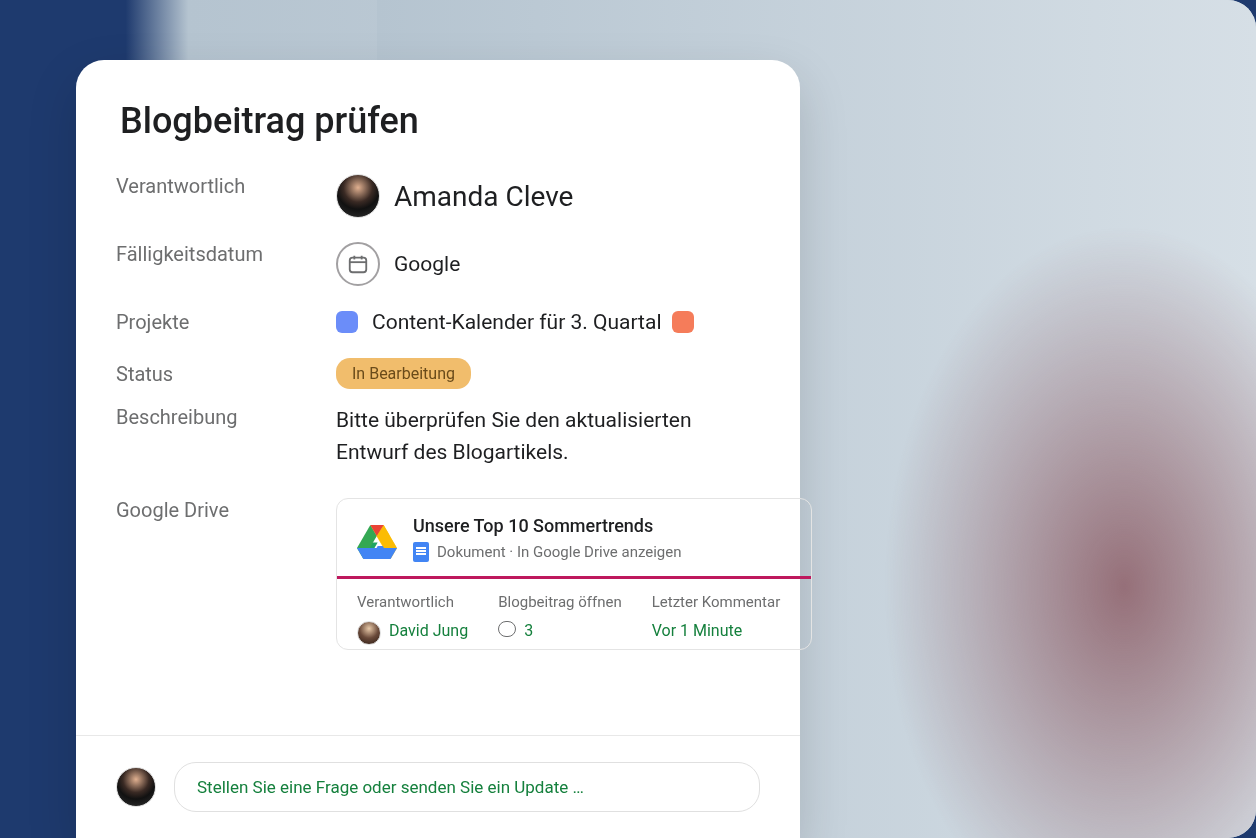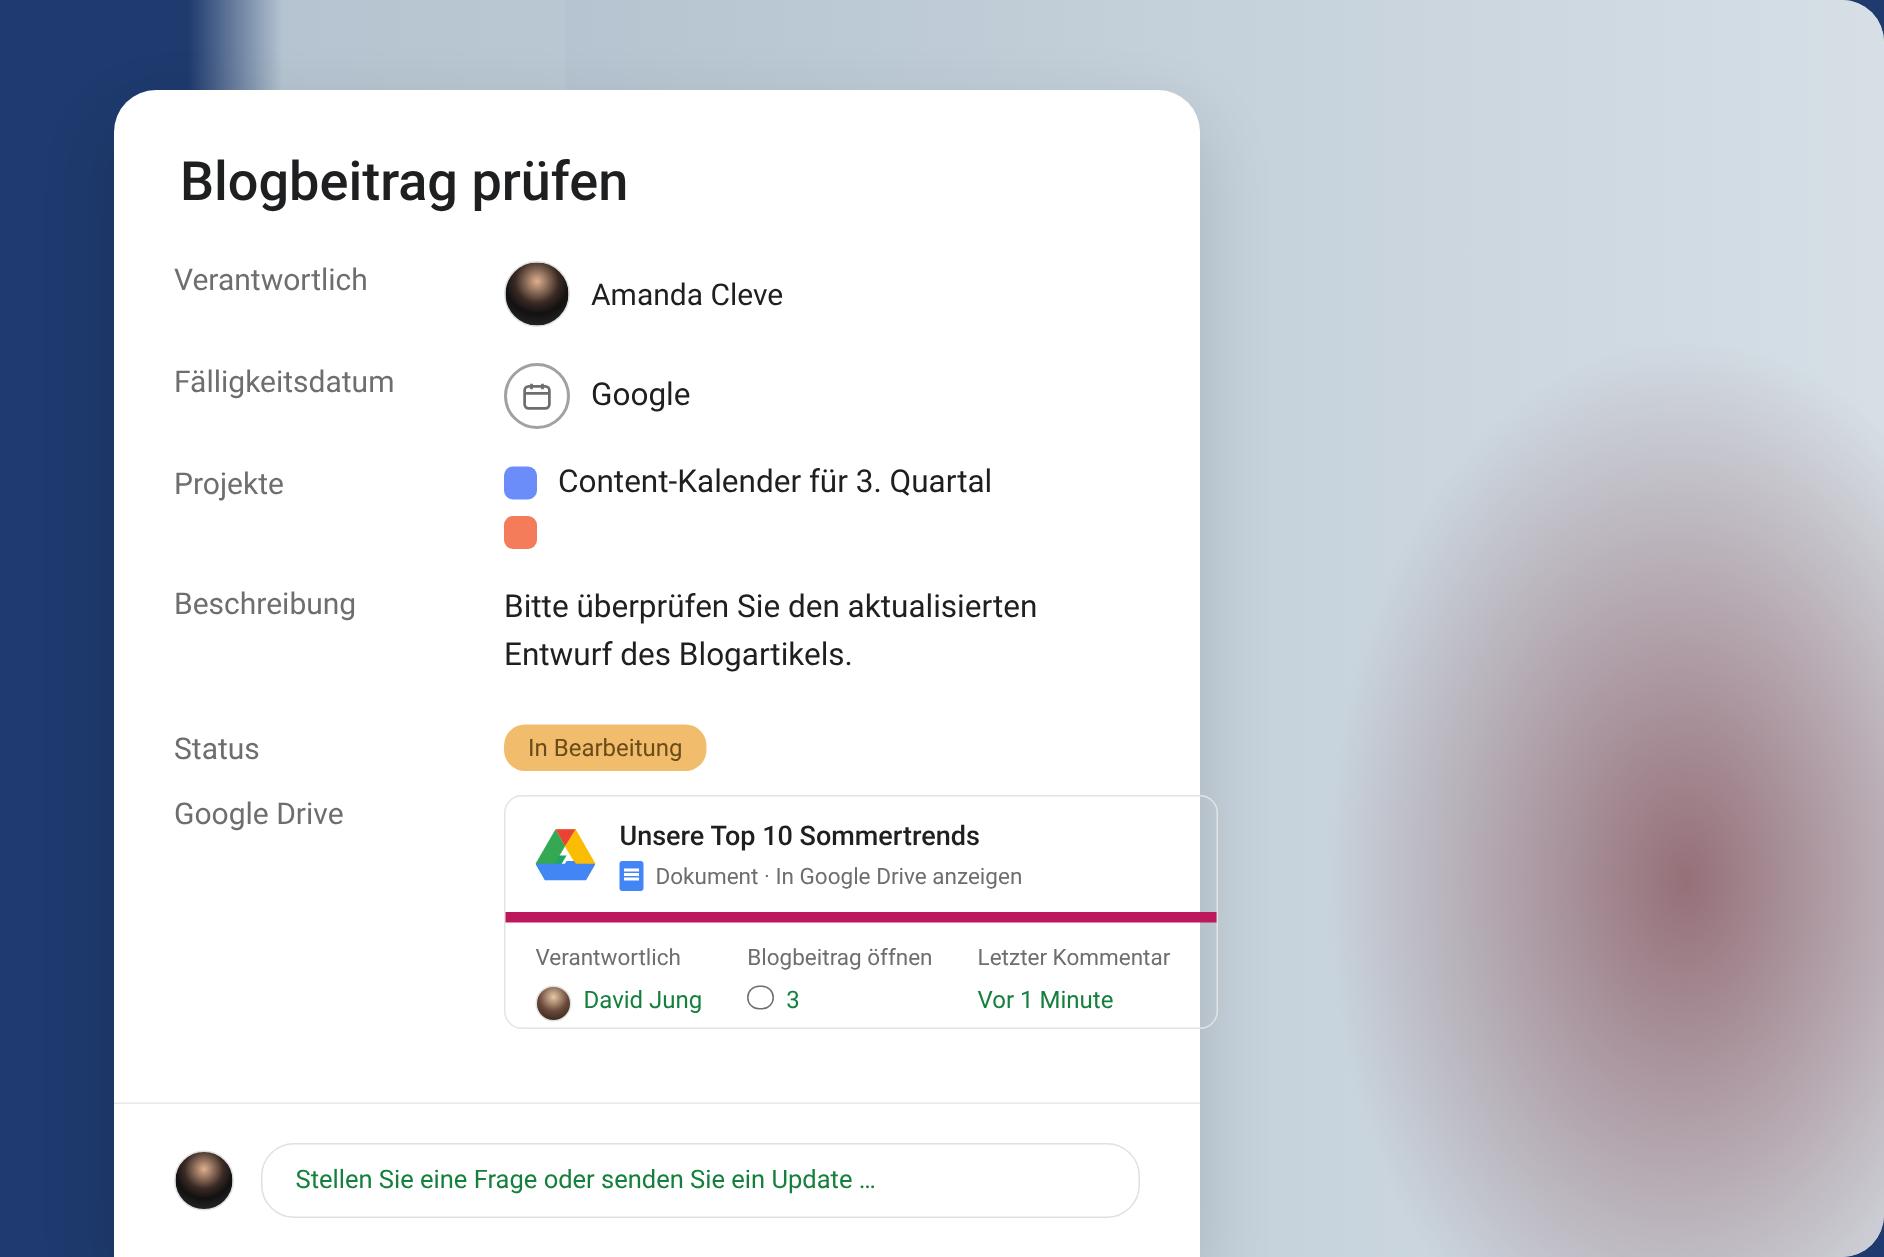--- a/index.html
+++ b/index.html
@@ -61,21 +61,21 @@
     color: #6d6e6f;
   }
   .field-value {
     flex: 1;
     color: #1e1f21;
   }
   .assignee-row .field-value {
     display: flex;
     align-items: center;
     gap: 14px;
-    font-size: 20px;
+    font-size: 28px;
   }
   .avatar {
     width: 44px;
     height: 44px;
     border-radius: 50%;
     background: radial-gradient(circle at 50% 30%, #e0b090 0%, #3a2a24 40%, #111 60%, #333 100%);
     border: 1px solid #e0e0e0;
     flex-shrink: 0;
   }
   .avatar.small {
@@ -96,21 +96,21 @@
     width: 44px;
     height: 44px;
     border-radius: 50%;
     border: 2px solid #a2a0a2;
     display: flex;
     align-items: center;
     justify-content: center;
     flex-shrink: 0;
   }
   .calendar-icon svg { width: 22px; height: 22px; stroke: #6d6e6f; }
-  .projects-list { display: flex; flex-direction: column; gap: 10px; }
+  .projects-list { display: flex; gap: 10px; }
   .project-item {
     display: flex;
     align-items: center;
     gap: 14px;
     font-size: 21px;
     color: #1e1f21;
   }
   .project-dot {
     width: 22px;
     height: 22px;
@@ -131,24 +131,24 @@
     color: #1e1f21;
     max-width: 460px;
   }
   .drive-card {
     border: 1px solid #e4e4e4;
     border-radius: 12px;
     width: 476px;
   }
   .drive-header {
     display: flex;
-    align-items: flex-start;
+    align-items: center;
     gap: 16px;
     padding: 16px 20px 14px;
-    border-bottom: 7px solid #be185d;
+    border-bottom: 3px solid #be185d;
   }
   .drive-icon { width: 40px; height: 36px; flex-shrink: 0; margin-top: 4px; }
   .drive-title { font-size: 18px; font-weight: 500; color: #1e1f21; margin-bottom: 6px; }
   .drive-sub { font-size: 15px; color: #6d6e6f; display: flex; align-items: center; gap: 8px; }
   .doc-icon {
     width: 16px; height: 20px; background: #4285f4; border-radius: 2px;
     position: relative; display: inline-block;
   }
   .doc-icon::before {
     content: "";
@@ -238,30 +238,30 @@
       <div class="project-item">
         <div class="project-dot" style="background:#6b8df9"></div>
         <span>Content-Kalender für 3. Quartal</span>
       </div>
       <div class="project-item">
         <div class="project-dot" style="background:#f57c5a"></div>
       </div>
     </div>
   </div>
 
-  <div class="field-row description-row">
-    <div class="field-label">Beschreibung</div>
-    <div class="field-value">Bitte überprüfen Sie den aktualisierten Entwurf des Blogartikels.</div>
-  </div>
-
   <div class="field-row status-row">
     <div class="field-label">Status</div>
     <div class="field-value">
       <span class="status-badge">In Bearbeitung</span>
     </div>
+  </div>
+
+  <div class="field-row description-row">
+    <div class="field-label">Beschreibung</div>
+    <div class="field-value">Bitte überprüfen Sie den aktualisierten Entwurf des Blogartikels.</div>
   </div>
 
   <div class="field-row">
     <div class="field-label">Google Drive</div>
     <div class="field-value">
       <div class="drive-card">
         <div class="drive-header">
           <svg class="drive-icon" viewBox="0 0 87 78">
             <path d="M6 66 L20 42 L45 42 L31 66 Z" fill="#1FA463"></path>
             <path d="M29 6 L58 6 L84 50 L55 50 Z" fill="#FFCF4B"></path>

